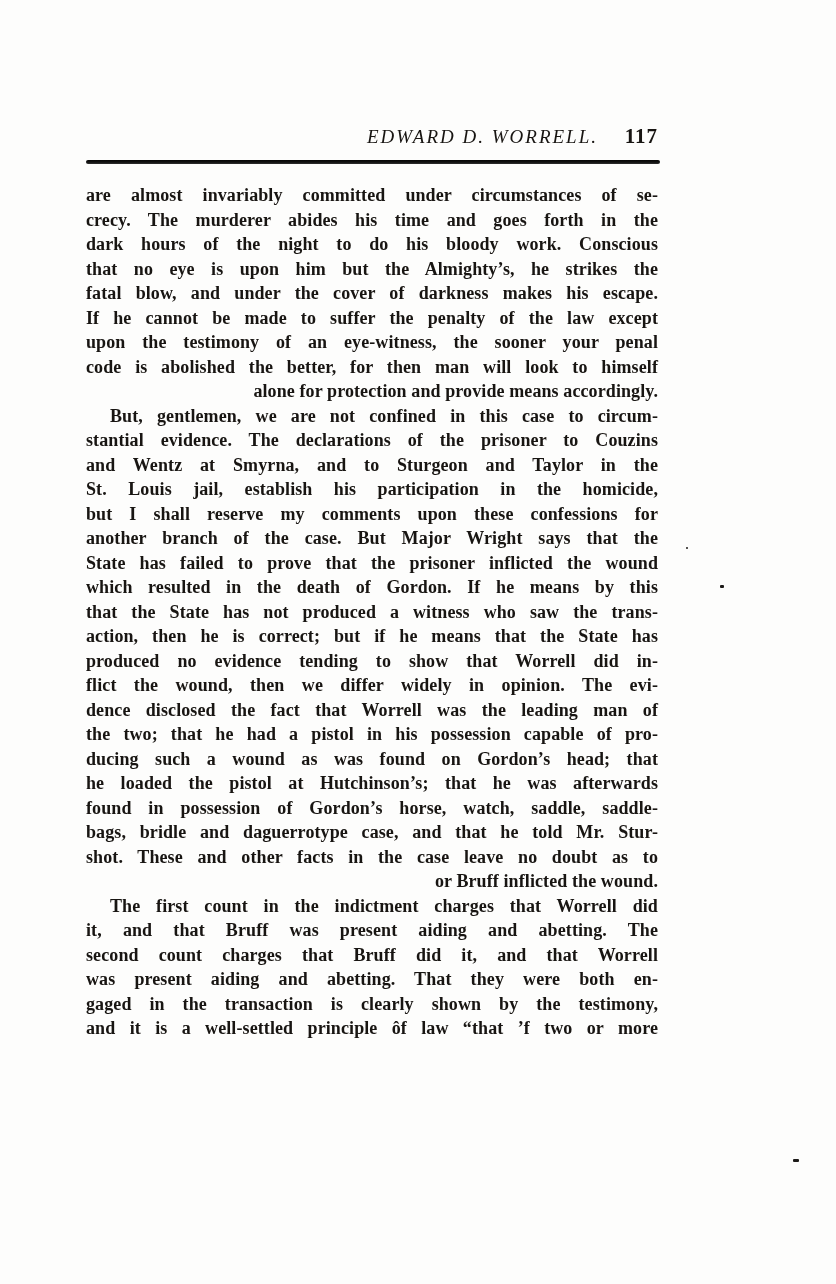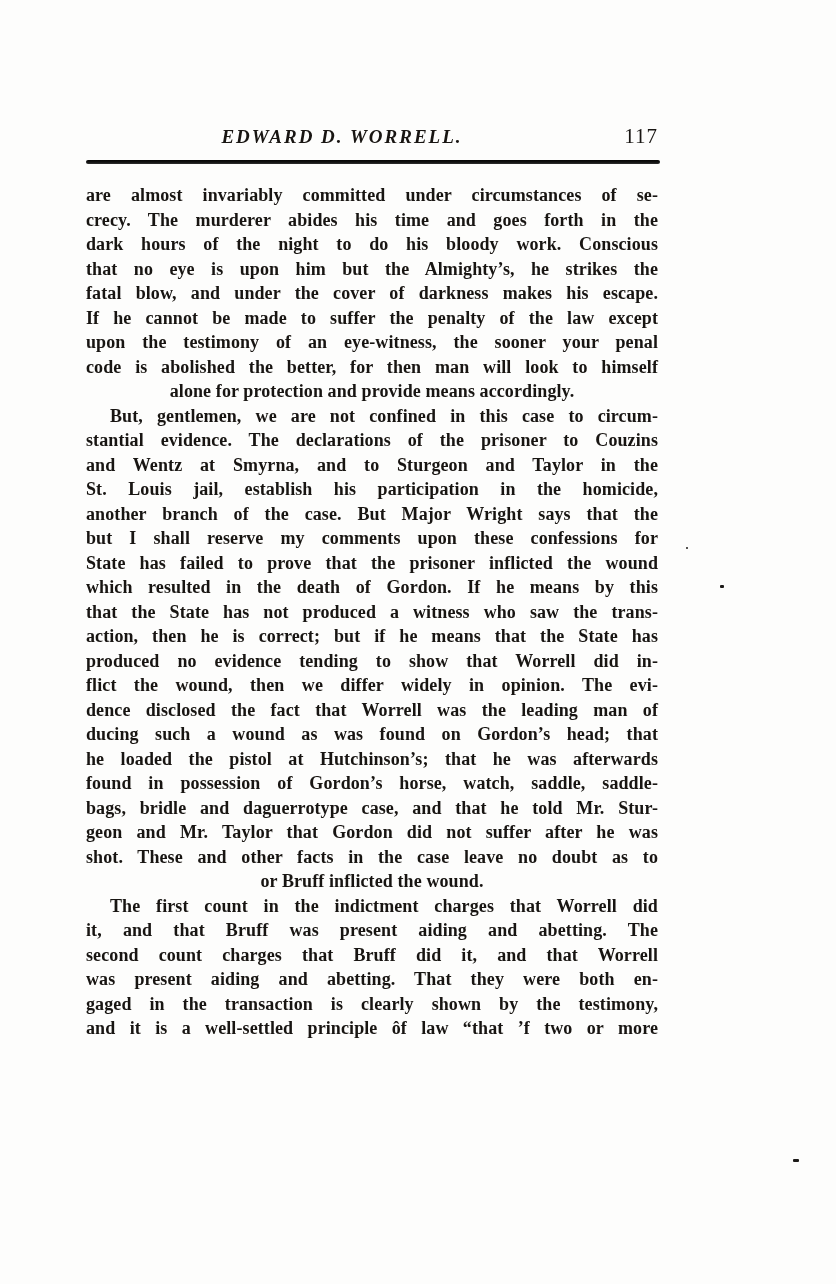--- a/index.html
+++ b/index.html
@@ -16,32 +16,32 @@
   .running-head {
     position: absolute;
     left: 86px;
     top: 126px;
     width: 572px;
     height: 26px;
   }
   .running-title {
     position: absolute;
     left: 0; right: 60px;
-    text-align: center;
+    text-align: right;
     font-style: italic;
-    font-weight: 700;
+    font-weight: 400;
     font-size: 19px;
     letter-spacing: 2px;
     white-space: nowrap;
   }
   .page-number {
     position: absolute;
     right: 0;
     top: -2px;
-    font-weight: 400;
+    font-weight: 700;
     font-size: 21px;
     letter-spacing: 1px;
   }
   .head-rule {
     position: absolute;
     left: 86px;
     top: 160px;
     width: 574px;
     height: 4px;
     background: linear-gradient(180deg, #050505 0%, #111 55%, #303030 100%);
@@ -52,21 +52,21 @@
     left: 86px;
     top: 183px;
     width: 572px;
     font-size: 18px;
     font-weight: 700;
     line-height: 24.5px;
     letter-spacing: 0.1px;
   }
   .line {
     white-space: nowrap;
-    text-align: center;
+    text-align: right;
   }
   .line.just {
     white-space: normal;
     text-align: justify;
     text-align-last: justify;
   }
   .line.indent { text-indent: 24px; }
   .speck {
     position: absolute;
     background: #1c1a18;
@@ -98,34 +98,34 @@
         <div class="line just">If he cannot be made to suffer the penalty of the law except</div>
         <div class="line just">upon the testimony of an eye-witness, the sooner your penal</div>
         <div class="line just">code is abolished the better, for then man will look to himself</div>
         <div class="line">alone for protection and provide means accordingly.</div>
       </div>
       <div>
         <div class="line just indent">But, gentlemen, we are not confined in this case to circum-</div>
         <div class="line just">stantial evidence.  The declarations of the prisoner to Couzins</div>
         <div class="line just">and Wentz at Smyrna, and to Sturgeon and Taylor in the</div>
         <div class="line just">St. Louis jail, establish his participation in the homicide,</div>
+        <div class="line just">but I shall reserve my comments upon these confessions for</div>
         <div class="line just">another branch of the case.  But Major Wright says that the</div>
-        <div class="line just">but I shall reserve my comments upon these confessions for</div>
         <div class="line just">State has failed to prove that the prisoner inflicted the wound</div>
         <div class="line just">which resulted in the death of Gordon.  If he means by this</div>
         <div class="line just">that the State has not produced a witness who saw the trans-</div>
         <div class="line just">action, then he is correct; but if he means that the State has</div>
         <div class="line just">produced no evidence tending to show that Worrell did in-</div>
         <div class="line just">flict the wound, then we differ widely in opinion.  The evi-</div>
         <div class="line just">dence disclosed the fact that Worrell was the leading man of</div>
+        <div class="line just">the two; that he had a pistol in his possession capable of pro-</div>
         <div class="line just">ducing such a wound as was found on Gordon’s head; that</div>
         <div class="line just">he loaded the pistol at Hutchinson’s; that he was afterwards</div>
         <div class="line just">found in possession of Gordon’s horse, watch, saddle, saddle-</div>
         <div class="line just">bags, bridle and daguerrotype case, and that he told Mr. Stur-</div>
-        <div class="line just">geon and Mr. Taylor that Gordon did not suffer after he was</div>
         <div class="line just">shot.  These and other facts in the case leave no doubt as to</div>
         <div class="line">or Bruff inflicted the wound.</div>
       </div>
       <div>
         <div class="line just indent">The first count in the indictment charges that Worrell did</div>
         <div class="line just">it, and that Bruff was present aiding and abetting.  The</div>
         <div class="line just">second count charges that Bruff did it, and that Worrell</div>
         <div class="line just">was present aiding and abetting.  That they were both en-</div>
         <div class="line just">gaged in the transaction is clearly shown by the testimony,</div>
         <div class="line just">and it is a well-settled principle ôf law “that ’f two or more</div>

